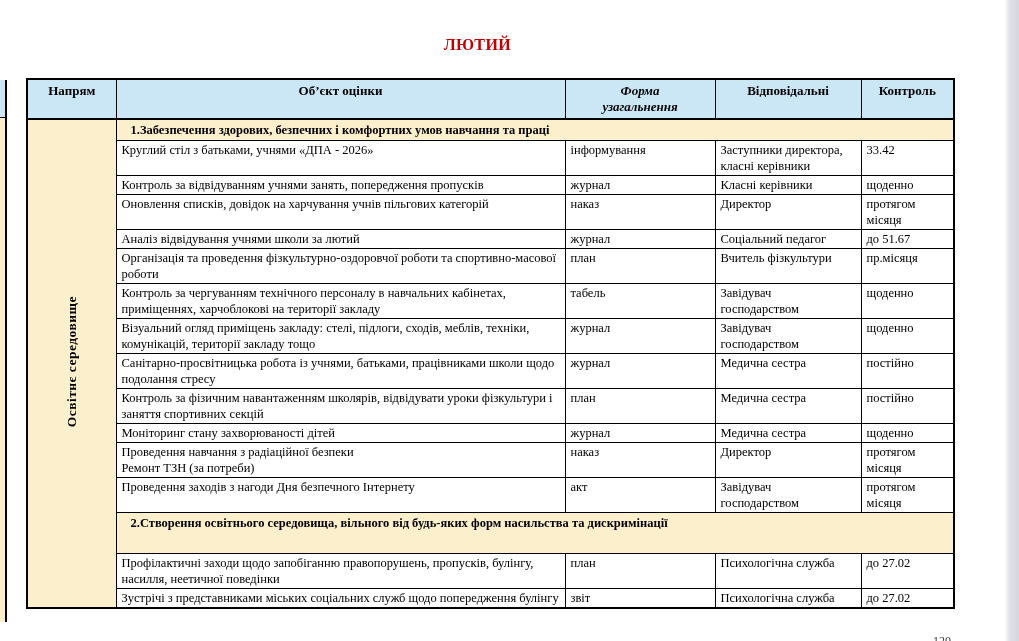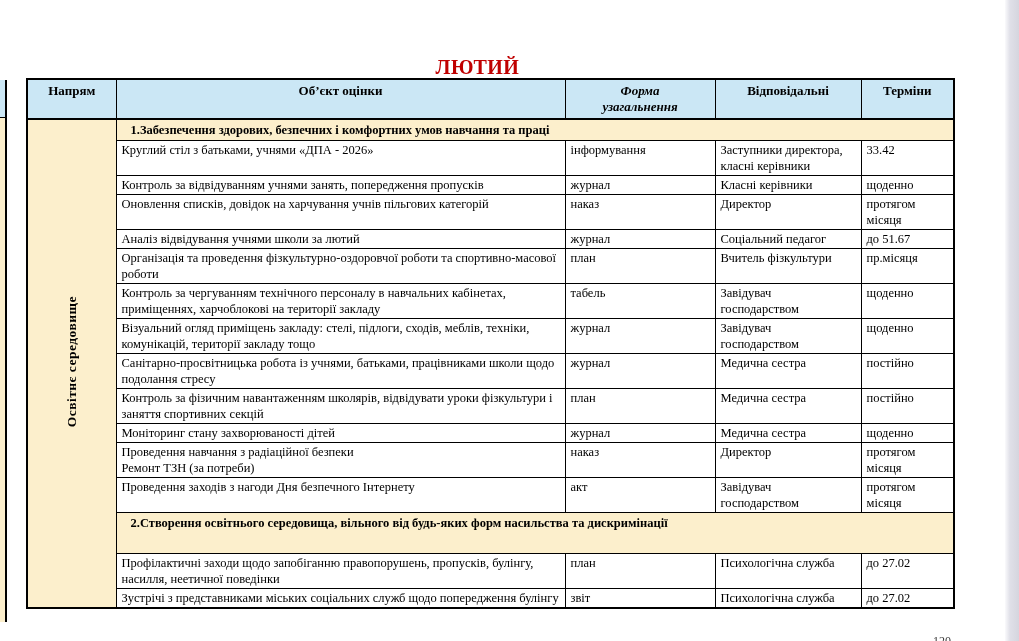--- a/index.html
+++ b/index.html
@@ -2,22 +2,22 @@
 <html><head>
 <meta charset="utf-8">
 <style>
   html,body{margin:0;padding:0;}
   body{
     width:1019px;height:641px;background:#ffffff;
     font-family:"Liberation Serif", serif;
     position:relative;overflow:hidden;color:#000;
   }
   .title{
-    position:absolute;left:14px;top:56px;width:927px;
-    text-align:center;font-size:20px;font-weight:bold;color:#c00000;
+    position:absolute;left:14px;top:36px;width:927px;
+    text-align:center;font-size:16px;font-weight:bold;color:#c00000;
     letter-spacing:.5px;
   }
   .doc-table{
     position:absolute;left:26px;top:78px;width:927px;
     border-collapse:collapse;table-layout:fixed;
     border:2px solid #000;
   }
   .doc-table th,.doc-table td{border:1px solid #000;overflow:hidden;}
   .doc-table thead th{
     background:#cbe7f5;font-size:13px;font-weight:bold;text-align:center;
@@ -71,21 +71,21 @@
     <col style="width:150px">
     <col style="width:146px">
     <col style="width:93px">
   </colgroup>
   <thead>
     <tr>
       <th>Напрям</th>
       <th>Об’єкт оцінки</th>
       <th class="col-form-h">Форма узагальнення</th>
       <th>Відповідальні</th>
-      <th>Терміни</th>
+      <th>Контроль</th>
     </tr>
   </thead>
   <tbody>
       <tr>
         <td class="col-direction" rowspan="16"><span class="vertical-text">Освітнє середовище</span></td>
         <td class="section-cell" colspan="4">1.Забезпечення здорових, безпечних і комфортних умов навчання та праці</td>
       </tr>
       <tr>
         <td class="col-object">Круглий стіл з батьками, учнями «ДПА - 2026»</td>
         <td class="col-form">інформування</td>

